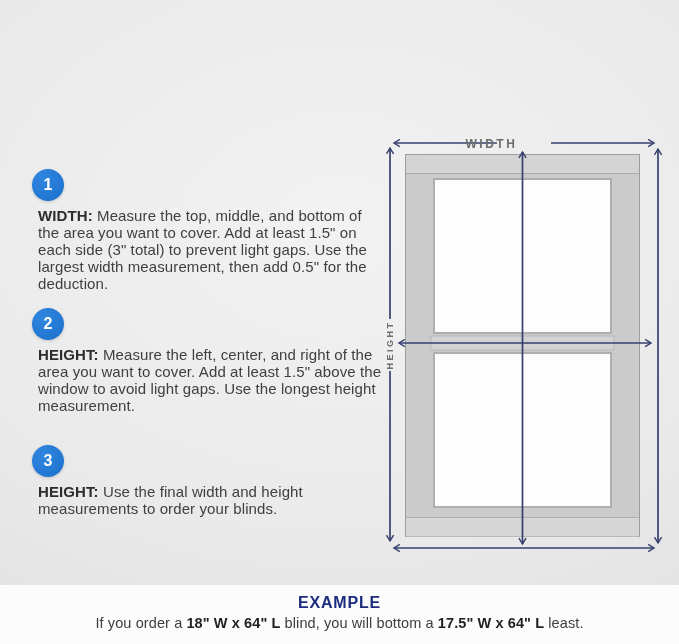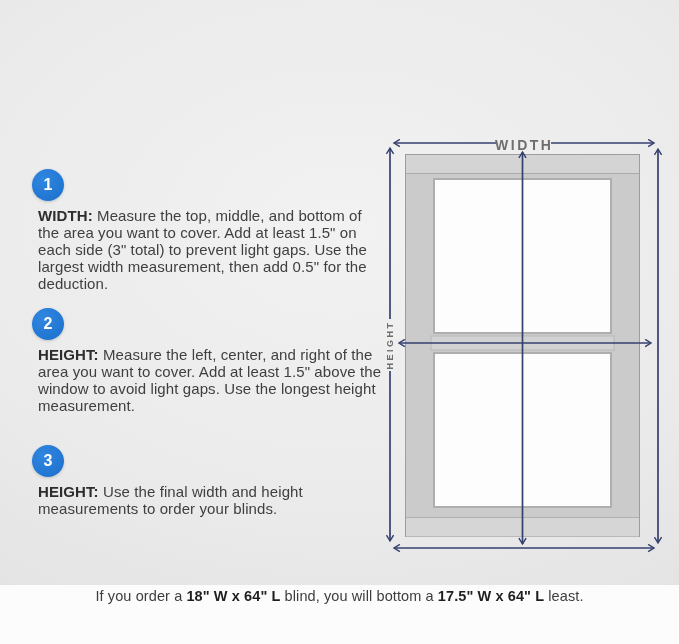--- a/index.html
+++ b/index.html
@@ -29,22 +29,22 @@
     color:#fff;font-weight:700;font-size:16px;
     display:flex;align-items:center;justify-content:center;
     box-shadow:0 1px 3px rgba(0,0,0,0.18);
   }
   .step p{margin:6px 8px 0 8px;width:346px;font-size:15px;line-height:17px;color:#3f3f3f;letter-spacing:0.1px;}
   .step p strong{color:#2d2d2d;font-weight:700;}
 
   
   .diagram-svg{position:absolute;left:0;top:0;width:679px;height:644px;}
   .lbl-width{
-    position:absolute;left:463px;top:137px;width:120px;text-align:center;
-    font-size:14px;font-weight:700;letter-spacing:2.5px;color:#6e6e6e;text-indent:2.5px;
+    position:absolute;left:463px;top:137px;width:120px;text-align:left;
+    font-size:12px;font-weight:700;letter-spacing:2.5px;color:#6e6e6e;text-indent:2.5px;
   }
   .lbl-height{
     position:absolute;left:390px;top:345px;white-space:nowrap;
     transform:translate(-50%,-50%) rotate(-90deg);
     font-size:9px;font-weight:700;letter-spacing:2.5px;color:#6e6e6e;
   }
 
   
   .example{
     position:absolute;left:0;bottom:0;width:679px;height:59px;
@@ -108,16 +108,17 @@
       <path d="M522.5,152 L522.5,544" marker-start="url(#ah)" marker-end="url(#ah)"></path>
 
       <path d="M399,343 L651,343" marker-start="url(#ah)" marker-end="url(#ah)"></path>
     </g>
   </svg>
 
   <span class="lbl-width">WIDTH</span>
   <span class="lbl-height">HEIGHT</span>
 
   <div class="example">
+    <div class="ex-h">EXAMPLE</div>
     <div class="ex-t"><span>If you order a </span><b>18" W x 64" L</b><span> blind, you will bottom a </span><b>17.5" W x 64" L</b><span> least.</span></div>
   </div>
 
 </div>
 
 </body></html>

